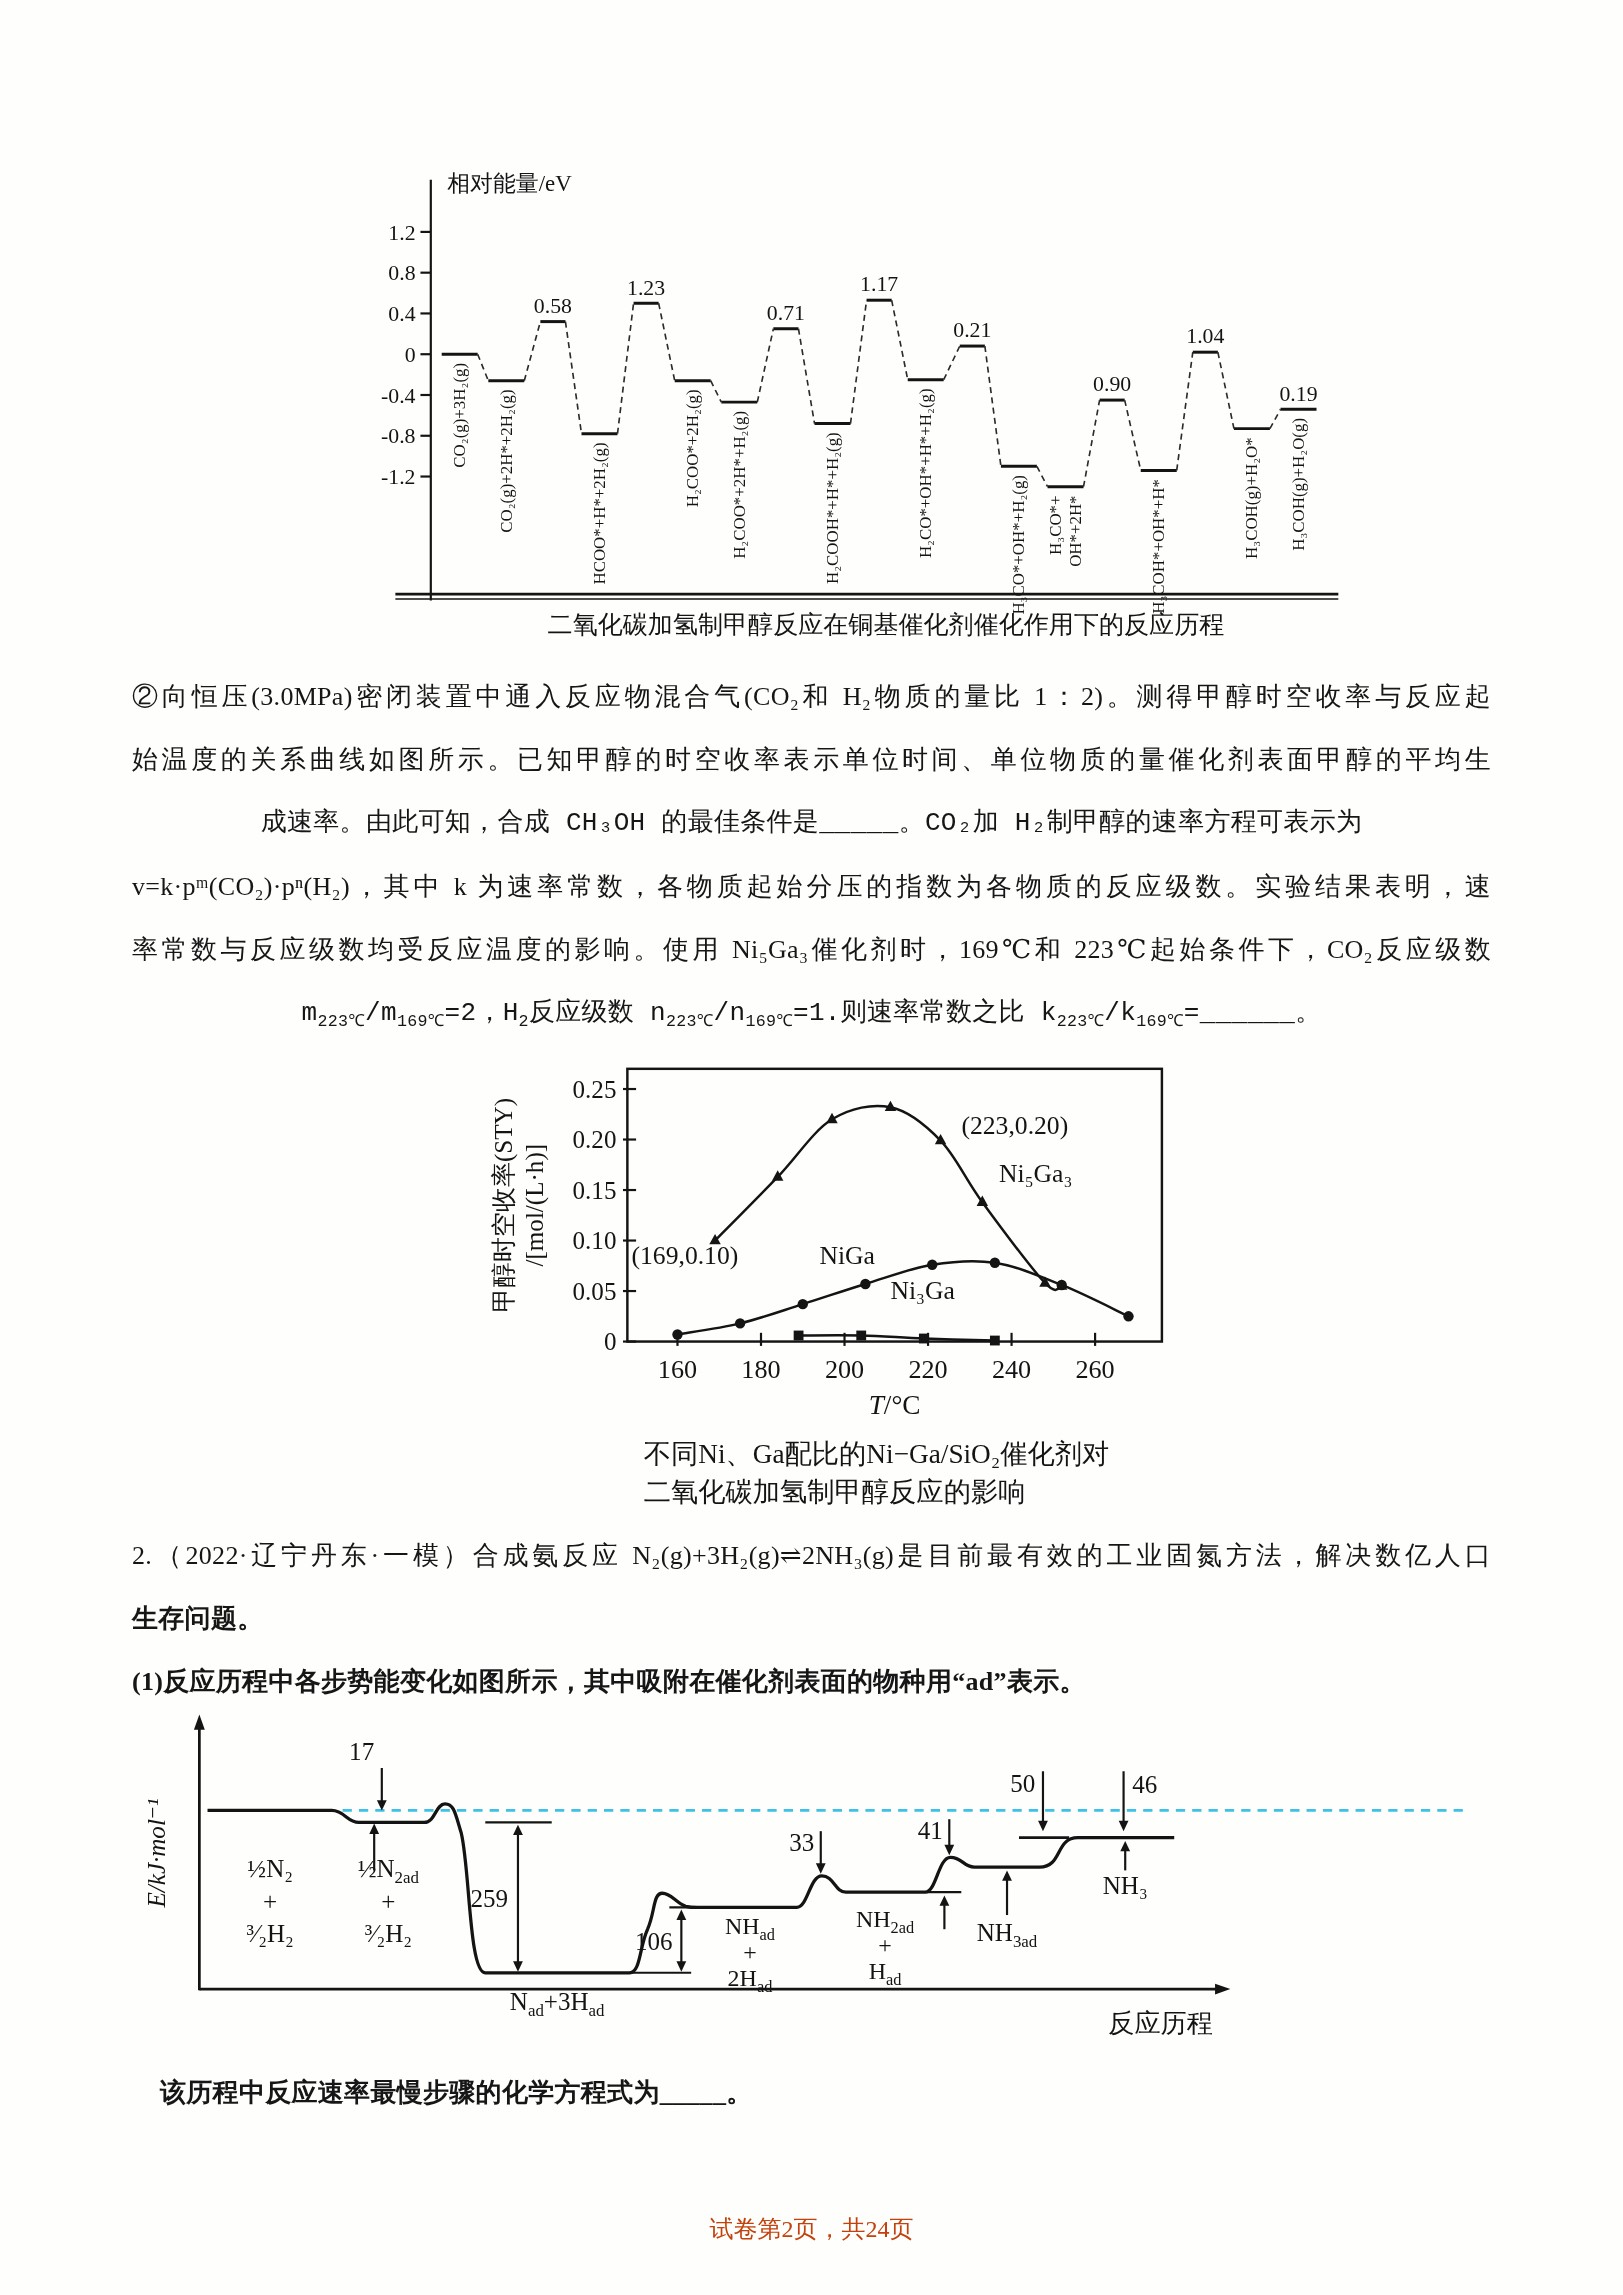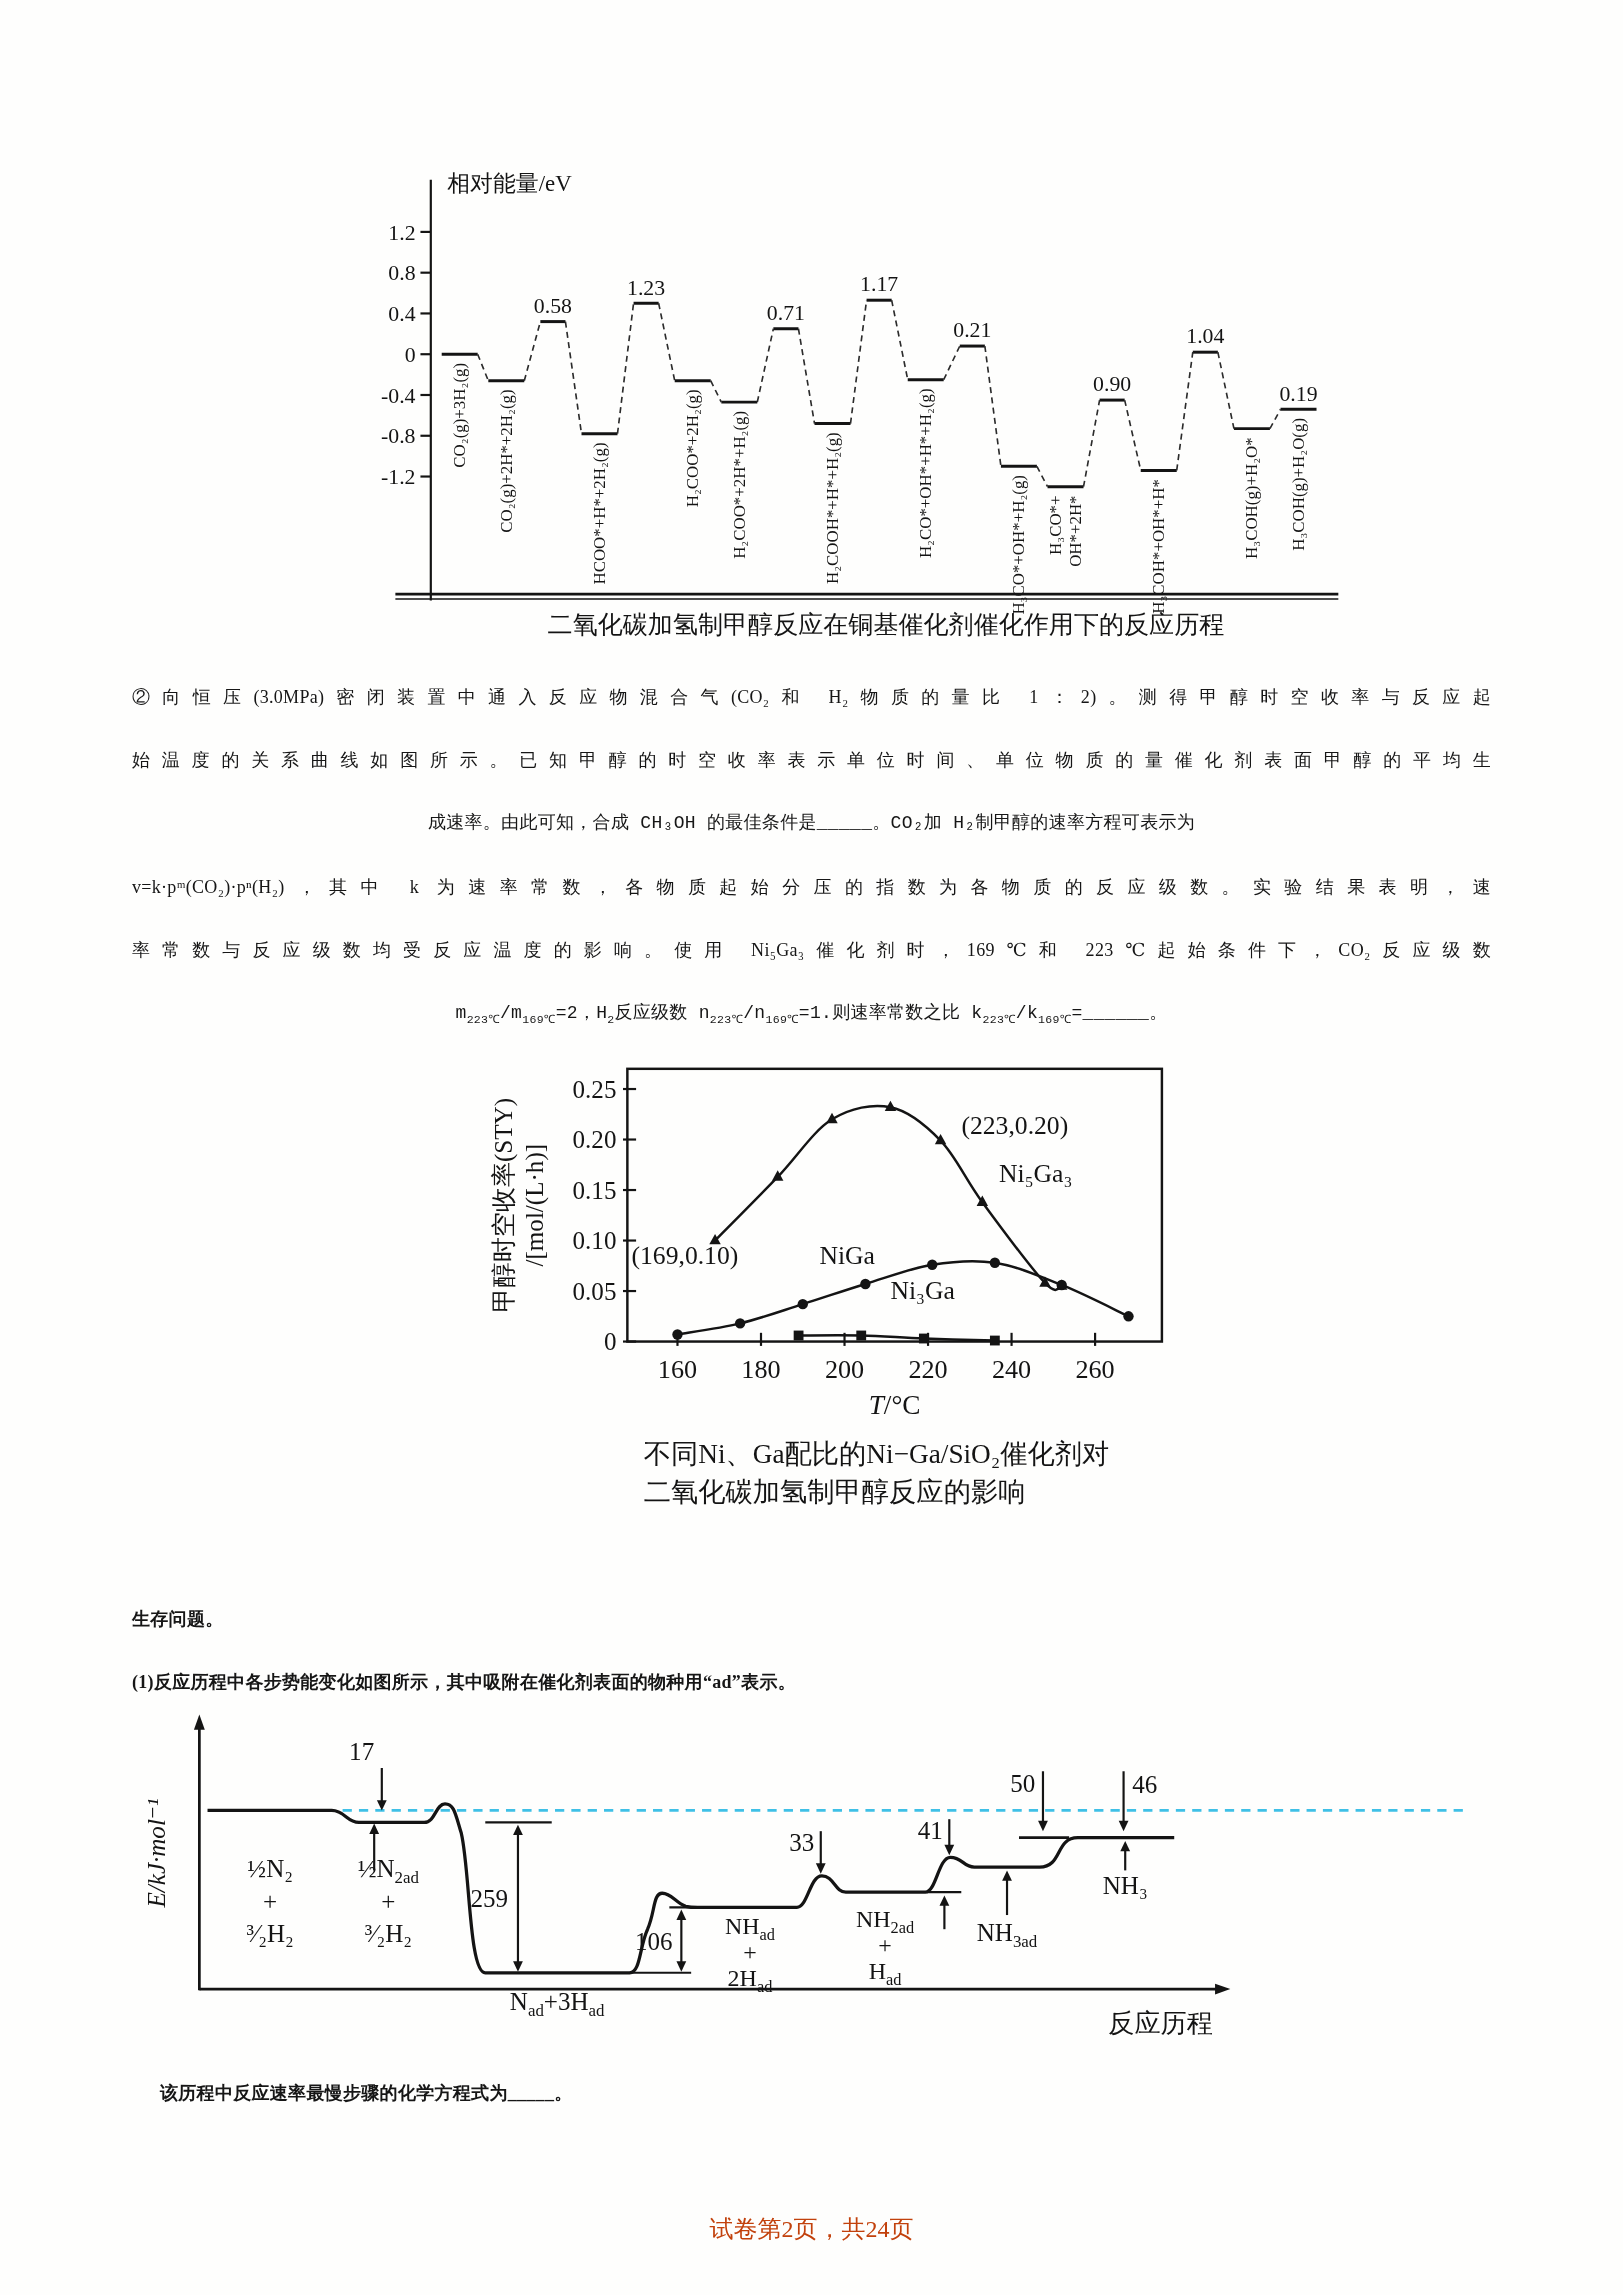--- a/index.html
+++ b/index.html
@@ -2,21 +2,21 @@
 <html style="font-size:8.7px"><head>
 <meta charset="utf-8">
 <style>
   html,body{margin:0;padding:0;}
   body{
     width:1623px;height:2295px;position:relative;background:#ffffff;
     font-family:"Liberation Serif","DejaVu Serif",serif;color:#141414;
   }
   .page{position:absolute;left:0;top:0;width:1623px;height:2295px;background:#fefefdff;overflow:hidden;}
   .tline{
-    position:absolute;left:132px;width:1359px;font-size:18px;line-height:34px;
+    position:absolute;left:132px;width:1359px;font-size:26px;line-height:34px;
     text-align:justify;text-align-last:justify;letter-spacing:0.3px;color:#161616;
   }
   .tline.center{text-align:left;text-align-last:center;font-family:Liberation Mono, monospace;}
   .tline.left{text-align:left;text-align-last:left;font-weight:bold;}
   sub{font-size:64%;line-height:0;}
   .footer{
     position:absolute;left:0;width:1623px;text-align:center;font-size:24px;color:#c2410c;
   }
   svg{position:absolute;overflow:visible;}
   svg text{fill:#141414;font-family:"Liberation Serif","DejaVu Serif",serif;}
@@ -171,20 +171,21 @@
         <rect x="804.59375" y="525.4444444444445" width="18" height="18" fill="#141414"></rect>
         <rect x="934.75" y="529.1481481481482" width="18" height="18" fill="#141414"></rect>
         <text x="882.5" y="160.37037037037038" font-size="47" text-anchor="start"><tspan dy="0">(223,0.20)</tspan></text>
         <text x="951.40625" y="247.40740740740745" font-size="47" text-anchor="start"><tspan dy="0">Ni₅Ga₃</tspan></text>
         <text x="277.65625" y="397.4074074074074" font-size="47" text-anchor="start"><tspan dy="0">(169,0.10)</tspan></text>
         <text x="622.1875" y="397.4074074074074" font-size="47" text-anchor="start"><tspan dy="0">NiGa</tspan></text>
         <text x="752.34375" y="462.22222222222223" font-size="47" text-anchor="start"><tspan dy="0">Ni₃Ga</tspan></text>
       </g>
     </svg>
 
+  <div class="tline" style="top:1539px;">2.（2022·辽宁丹东·一模）合成氨反应 N₂(g)+3H₂(g)⇌2NH₃(g)是目前最有效的工业固氮方法，解决数亿人口</div>
   <div class="tline left" style="top:1602px;">生存问题。</div>
   <div class="tline left" style="top:1665px;">(1)反应历程中各步势能变化如图所示，其中吸附在催化剂表面的物种用“ad”表示。</div>
 
   <svg id="c3" style="left:136px;top:1707px;" width="1363" height="354" viewBox="0 0 2500 650">
       <g>
         <line x1="115" y1="34" x2="115" y2="520" stroke="#141414" stroke-width="5"></line>
         <polygon points="115,14 105,42 125,42" fill="#141414"></polygon>
         <line x1="115" y1="518" x2="1985" y2="518" stroke="#141414" stroke-width="5"></line>
         <polygon points="2008,518 1980,508 1980,528" fill="#141414"></polygon>
         <text x="0" y="0" font-size="46" text-anchor="middle" transform="translate(52,268) rotate(-90)" font-style="italic"><tspan dy="0">E/kJ·mol⁻¹</tspan></text>

